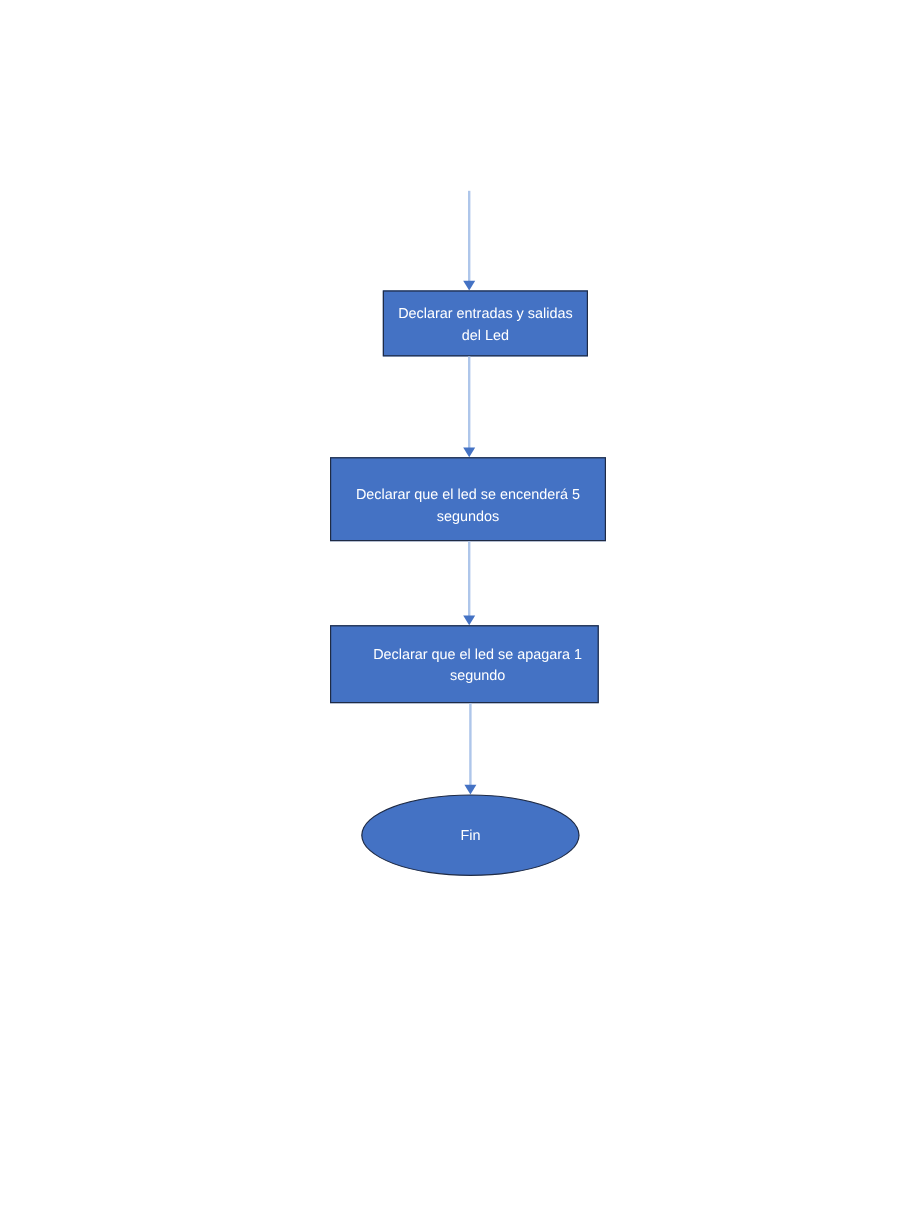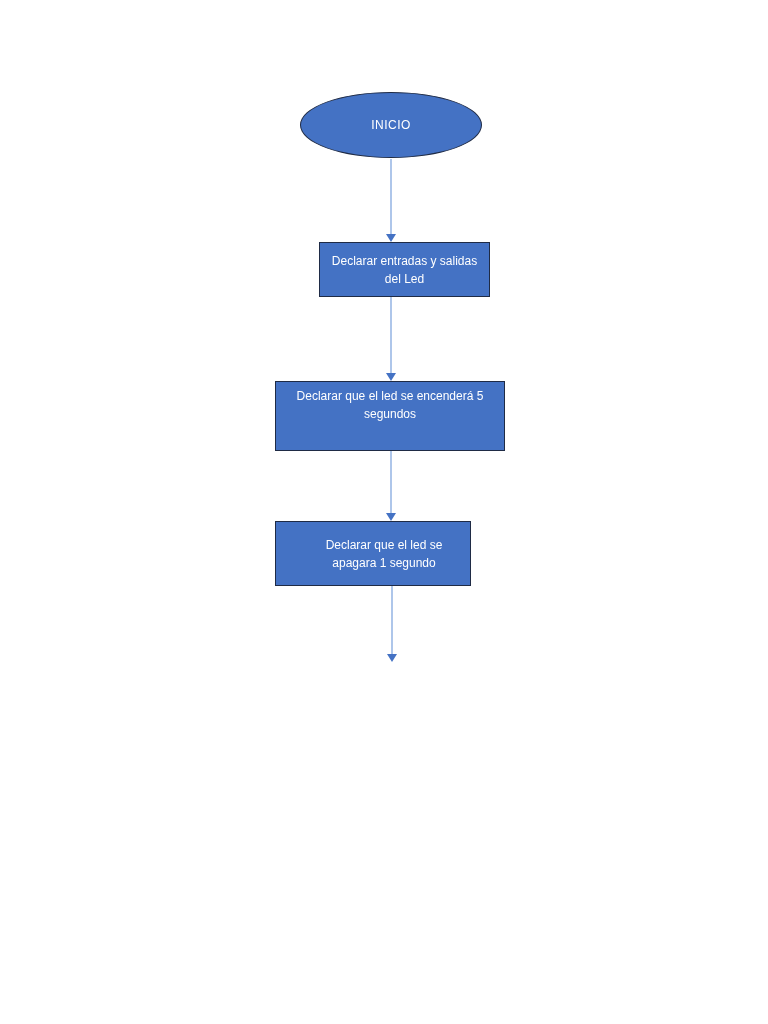--- a/index.html
+++ b/index.html
@@ -28,22 +28,22 @@
     align-items: center;
     justify-content: center;
   }
   .ellipse { border-radius: 50%; }
   .node span { display: block; padding: 0 6px; }
 
   
   .n-start { left: 300px; top: 92px;  width: 182px; height: 66px; letter-spacing: 0.5px; }
   .n-step1 { left: 306px; top: 242px; width: 171px; height: 55px; margin-left: 13px; }
   .n-step2 { left: 275px; top: 381px; width: 230px; height: 70px; align-items: flex-start; }
-  .n-step2 span { padding-top: 5px; }
-  .n-step3 { left: 275px; top: 521px; width: 196px; height: 65px; padding-left: 22px; }
+  .n-step2 span { padding-top: 21px; }
+  .n-step3 { left: 275px; top: 521px; width: 224px; height: 65px; padding-left: 22px; }
   .n-end   { left: 301px; top: 662px; width: 182px; height: 68px; }
 
   
   .connector {
     position: absolute;
     width: 2px;
     background: #aec6ea;
   }
   .arrowhead {
     position: absolute;
@@ -60,23 +60,20 @@
   .c3 { left: 390px; top: 451px; height: 63px; }
   .a3 { left: 386px; top: 513px; }
   .c4 { left: 391px; top: 586px; height: 69px; }
   .a4 { left: 387px; top: 654px; }
 </style>
 </head>
 <body>
 
 <div class="page">
 
-  <div class="node ellipse n-start">
-    <span>INICIO</span>
-  </div>
 
   <div class="connector c1"></div>
   <div class="arrowhead a1"></div>
 
   <div class="node n-step1">
     <span>Declarar entradas y salidas del Led</span>
   </div>
 
   <div class="connector c2"></div>
   <div class="arrowhead a2"></div>
@@ -88,14 +85,17 @@
   <div class="connector c3"></div>
   <div class="arrowhead a3"></div>
 
   <div class="node n-step3">
     <span>Declarar que el led se apagara 1 segundo</span>
   </div>
 
   <div class="connector c4"></div>
   <div class="arrowhead a4"></div>
 
+  <div class="node ellipse n-end">
+    <span>Fin</span>
+  </div>
 
 </div>
 
 </body></html>

